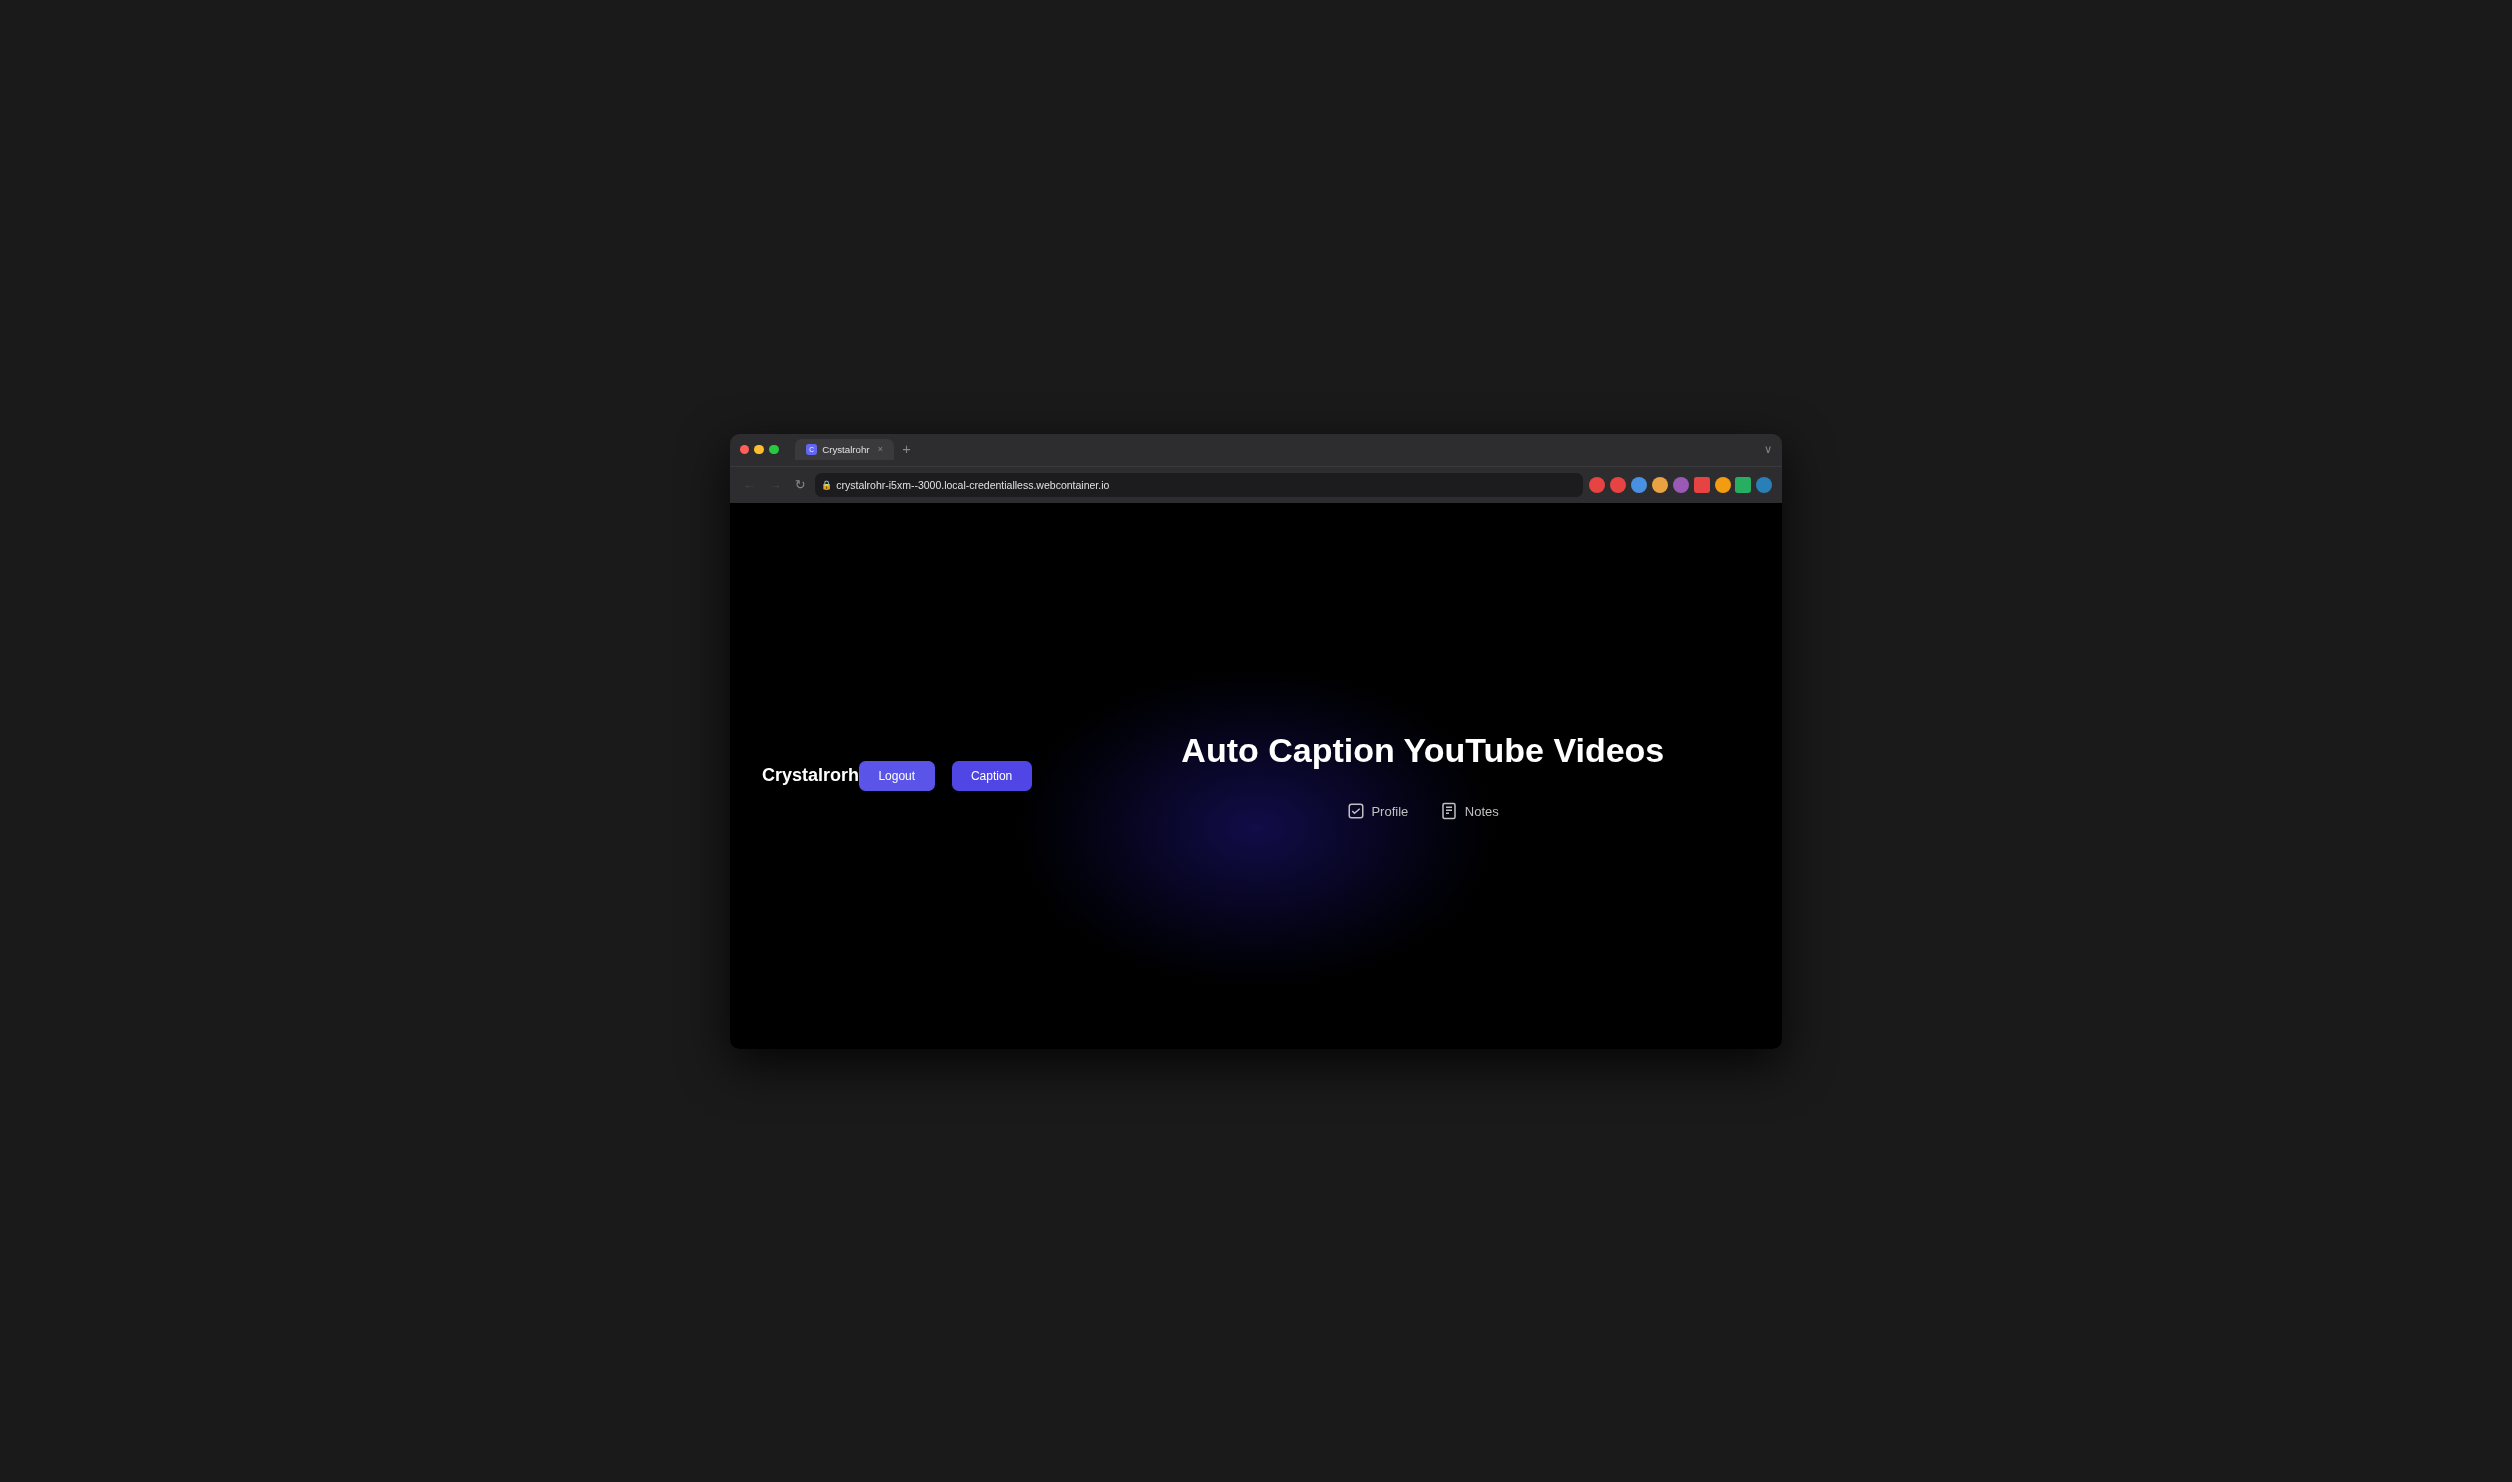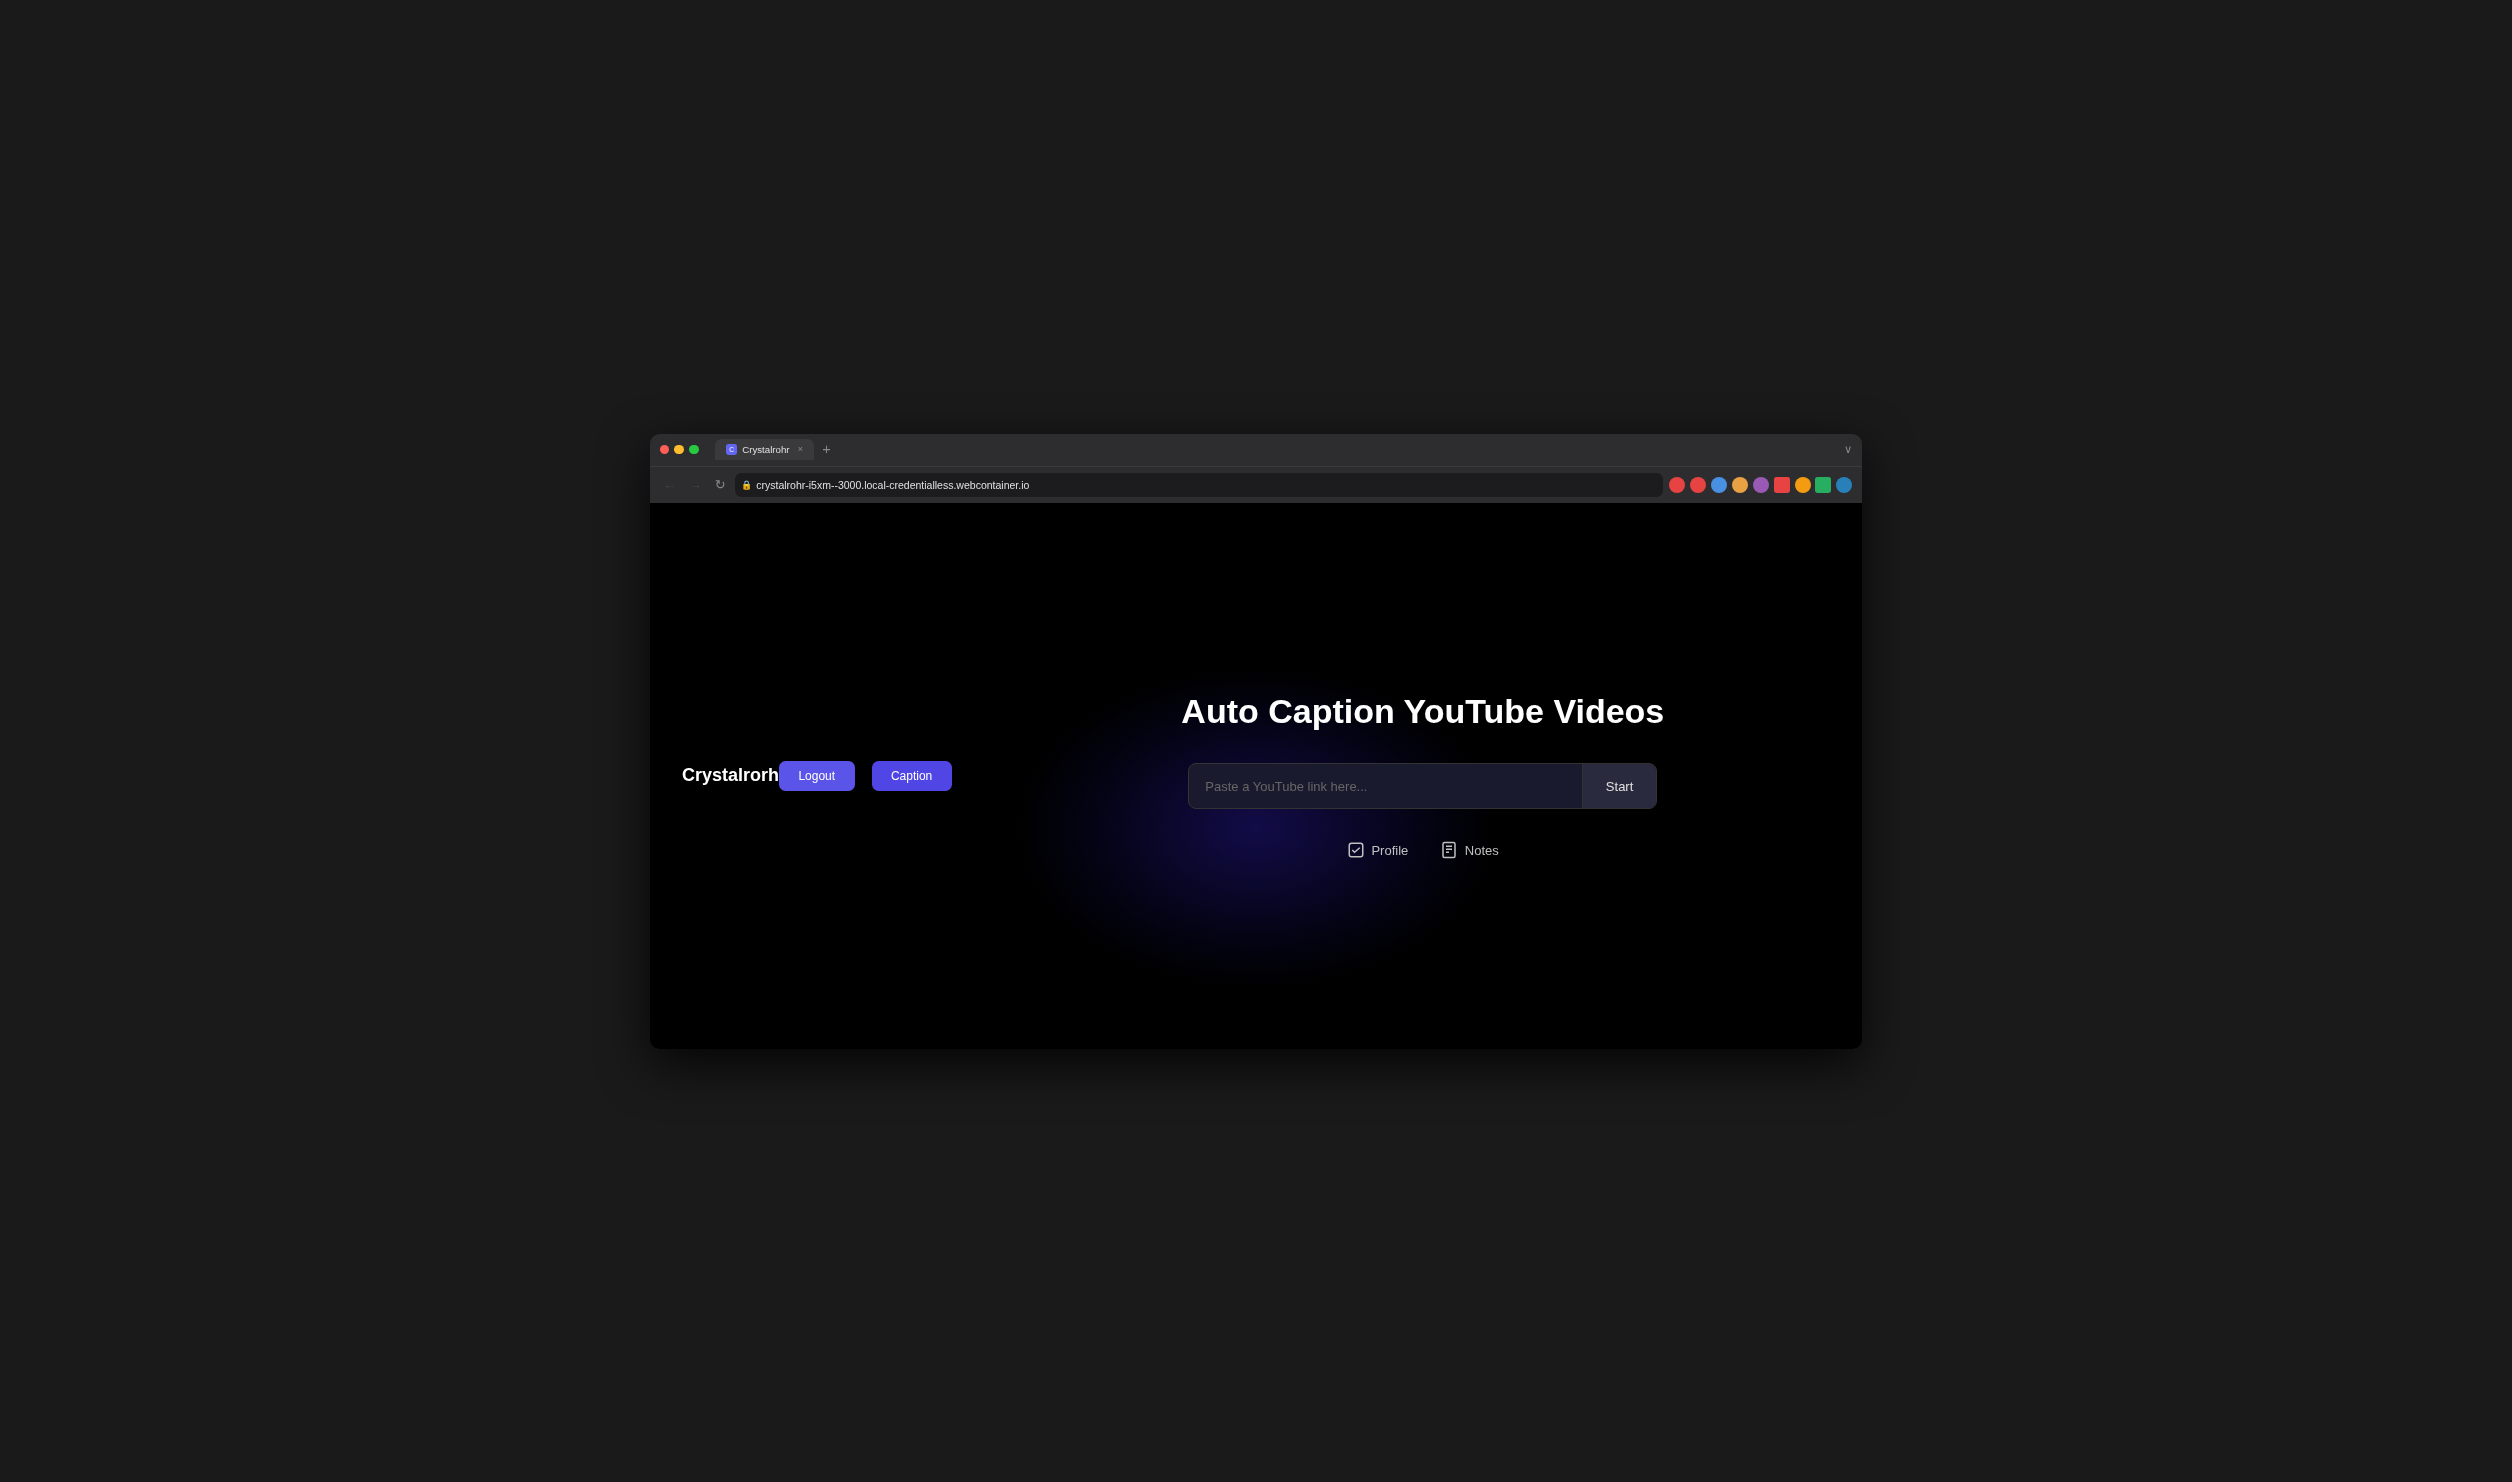--- a/index.html
+++ b/index.html
@@ -7,21 +7,21 @@
       background: #1a1a1a;
       font-family: -apple-system, BlinkMacSystemFont, 'Segoe UI', sans-serif;
       display: flex;
       justify-content: center;
       align-items: center;
       min-height: 100vh;
     }
 
     
     .browser-window {
-      width: 1212px;
+      width: 1052px;
       min-height: 615px;
       background: #1c1c1e;
       border-radius: 9.7px;
       box-shadow: 0 16px 49px rgba(0,0,0,0.8);
       overflow: hidden;
       display: flex;
       flex-direction: column;
     }
 
     
@@ -335,24 +335,20 @@
       <span class="app-logo">Crystalrorh</span>
       <div class="nav-buttons">
         <button class="btn-logout">Logout</button>
         <button class="btn-profile">Caption</button>
       </div>
     </div>
 
     <div class="main-area">
       <h1 class="page-title">Auto Caption YouTube Videos</h1>
 
-      <div class="search-container">
-        <input class="search-input" type="text" placeholder="Paste a YouTube link here..." style="">
-        <button class="btn-start">Start</button>
-      </div>
 
       <div class="action-links">
         <a class="action-link">
           <svg class="action-icon" viewBox="0 0 24 24" fill="none" stroke="currentColor" stroke-width="2">
             <rect x="3" y="3" width="18" height="18" rx="3"></rect>
             <polyline points="7,12 10,15 17,9"></polyline>
           </svg>
           <span>Profile</span>
         </a>
         <a class="action-link">

